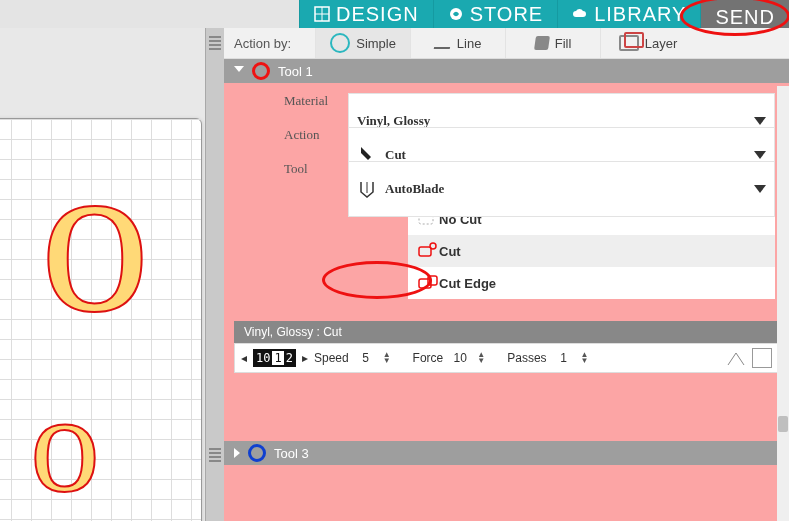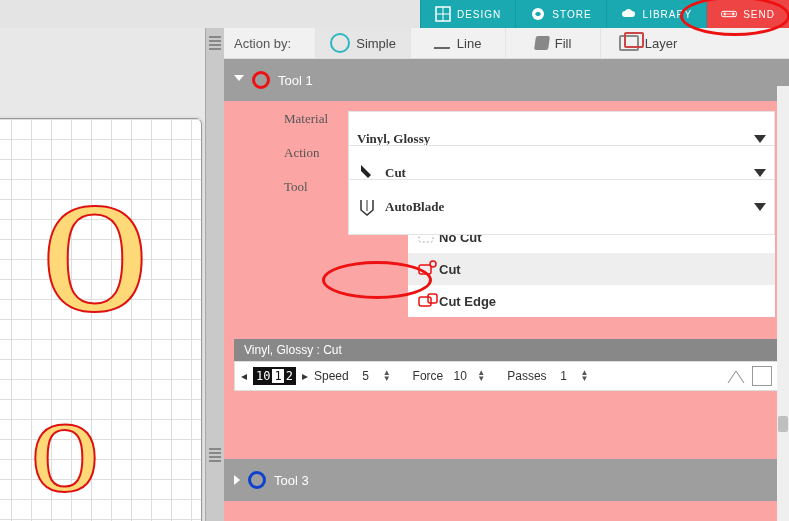--- a/index.html
+++ b/index.html
@@ -1,20 +1,20 @@
 <!DOCTYPE html>
 <html><head>
 <meta charset="utf-8">
 <style>
 html,body{margin:0;padding:0;font-family:"Segoe UI",Arial,sans-serif;font-size:13px;color:#333;background:#e4e4e4;}
 body{width:789px;height:521px;overflow:hidden;position:relative;}
 
 .topbar{position:absolute;top:0;right:0;height:28px;display:flex;}
-.topbar .tab{height:28px;display:flex;align-items:center;gap:6px;padding:0 14px;background:#1aa9b0;color:#fff;font-size:10px;letter-spacing:1px;border-left:1px solid #159aa1;cursor:pointer;}
-.topbar .tab.active{background:#ef4444;}
+.topbar .tab{height:28px;display:flex;align-items:center;gap:6px;padding:0 14px;background:#1aa9b0;color:#fff;font-size:20px;letter-spacing:1px;border-left:1px solid #159aa1;cursor:pointer;}
+.topbar .tab.active{background:#737373;flex-direction:column;}
 .topbar .tab svg{width:16px;height:16px;fill:#fff;}
 
 .canvas-wrap{position:absolute;left:0;top:28px;width:205px;height:493px;background:#e8e8e8;overflow:hidden;}
 .mat{position:absolute;left:-90px;top:90px;width:290px;height:420px;background:#fff;border:1px solid #999;border-radius:6px;box-shadow:0 1px 4px rgba(0,0,0,.15);}
 .mat-grid{position:absolute;inset:0;background-image:linear-gradient(#ddd 1px,transparent 1px),linear-gradient(90deg,#ddd 1px,transparent 1px);background-size:20px 20px;}
 .script-o{position:absolute;left:40px;top:120px;font-family:"Brush Script MT",cursive;font-size:220px;line-height:.8;color:#ffd977;-webkit-text-stroke:2px #d11;text-shadow:0 0 0 #d11;}
 .script-o2{position:absolute;left:30px;top:360px;font-family:"Brush Script MT",cursive;font-size:140px;line-height:.8;color:#ffd977;-webkit-text-stroke:2px #d11;}
 
 .dragbar{position:absolute;left:205px;top:28px;width:19px;height:493px;background:#c9c9c9;border-left:1px solid #a8a8a8;border-right:1px solid #a8a8a8;}
 .dragbar .grip{position:absolute;left:3px;width:12px;height:14px;background:repeating-linear-gradient(#888 0 2px,transparent 2px 4px);}
@@ -26,21 +26,21 @@
 .actionby .lbl{color:#555;margin-right:24px;}
 .ab-opt{display:flex;align-items:center;gap:6px;width:94px;height:30px;justify-content:center;border-left:1px solid #e3e3e3;color:#444;}
 .ab-opt.sel{background:#e6e6e6;}
 .ab-opt .ic{width:16px;height:16px;border:2px solid #888;border-radius:50%;}
 .ab-opt.sel .ic{border-color:#2bb7bf;}
 .ab-line{width:16px;height:10px;border-bottom:2px solid #666;transform:skewX(-12deg);}
 .ab-fill{width:14px;height:14px;background:#888;border-radius:2px;transform:skewX(-8deg);}
 .ab-layer{width:16px;height:12px;border:2px solid #888;border-radius:2px;position:relative;}
 .ab-layer::after{content:"";position:absolute;left:3px;top:-5px;width:16px;height:12px;border:2px solid #c44;border-radius:2px;}
 
-.tool-header{height:42px;background:#9e9e9e;color:#fff;display:flex;align-items:center;gap:8px;padding-left:10px;font-size:13px;}
+.tool-header{height:24px;background:#9e9e9e;color:#fff;display:flex;align-items:center;gap:8px;padding-left:10px;font-size:13px;}
 .tool-header.collapsed{background:#9e9e9e;margin-top:8px;}
 .tool-header .tri{width:0;height:0;border-left:6px solid #fff;border-top:5px solid transparent;border-bottom:5px solid transparent;}
 .tool-header.expanded .tri{border-left:5px solid transparent;border-right:5px solid transparent;border-top:6px solid #fff;}
 .tool-header .ring{width:12px;height:12px;border:3px solid #e11;border-radius:50%;}
 .tool-header .ring.blue{border-color:#1040d0;}
 
 .tool-body{padding:10px 0 10px 60px;}
 .trow{display:flex;align-items:flex-start;height:34px;font-family:Liberation Serif, serif;}
 .trow .tlab{width:64px;color:#555;}
 .trow .tval{flex:1;margin-right:14px;height:30px;background:#fff;border:1px solid #e3e3e3;display:flex;align-items:center;gap:8px;padding:12px 8px;position:relative;}

